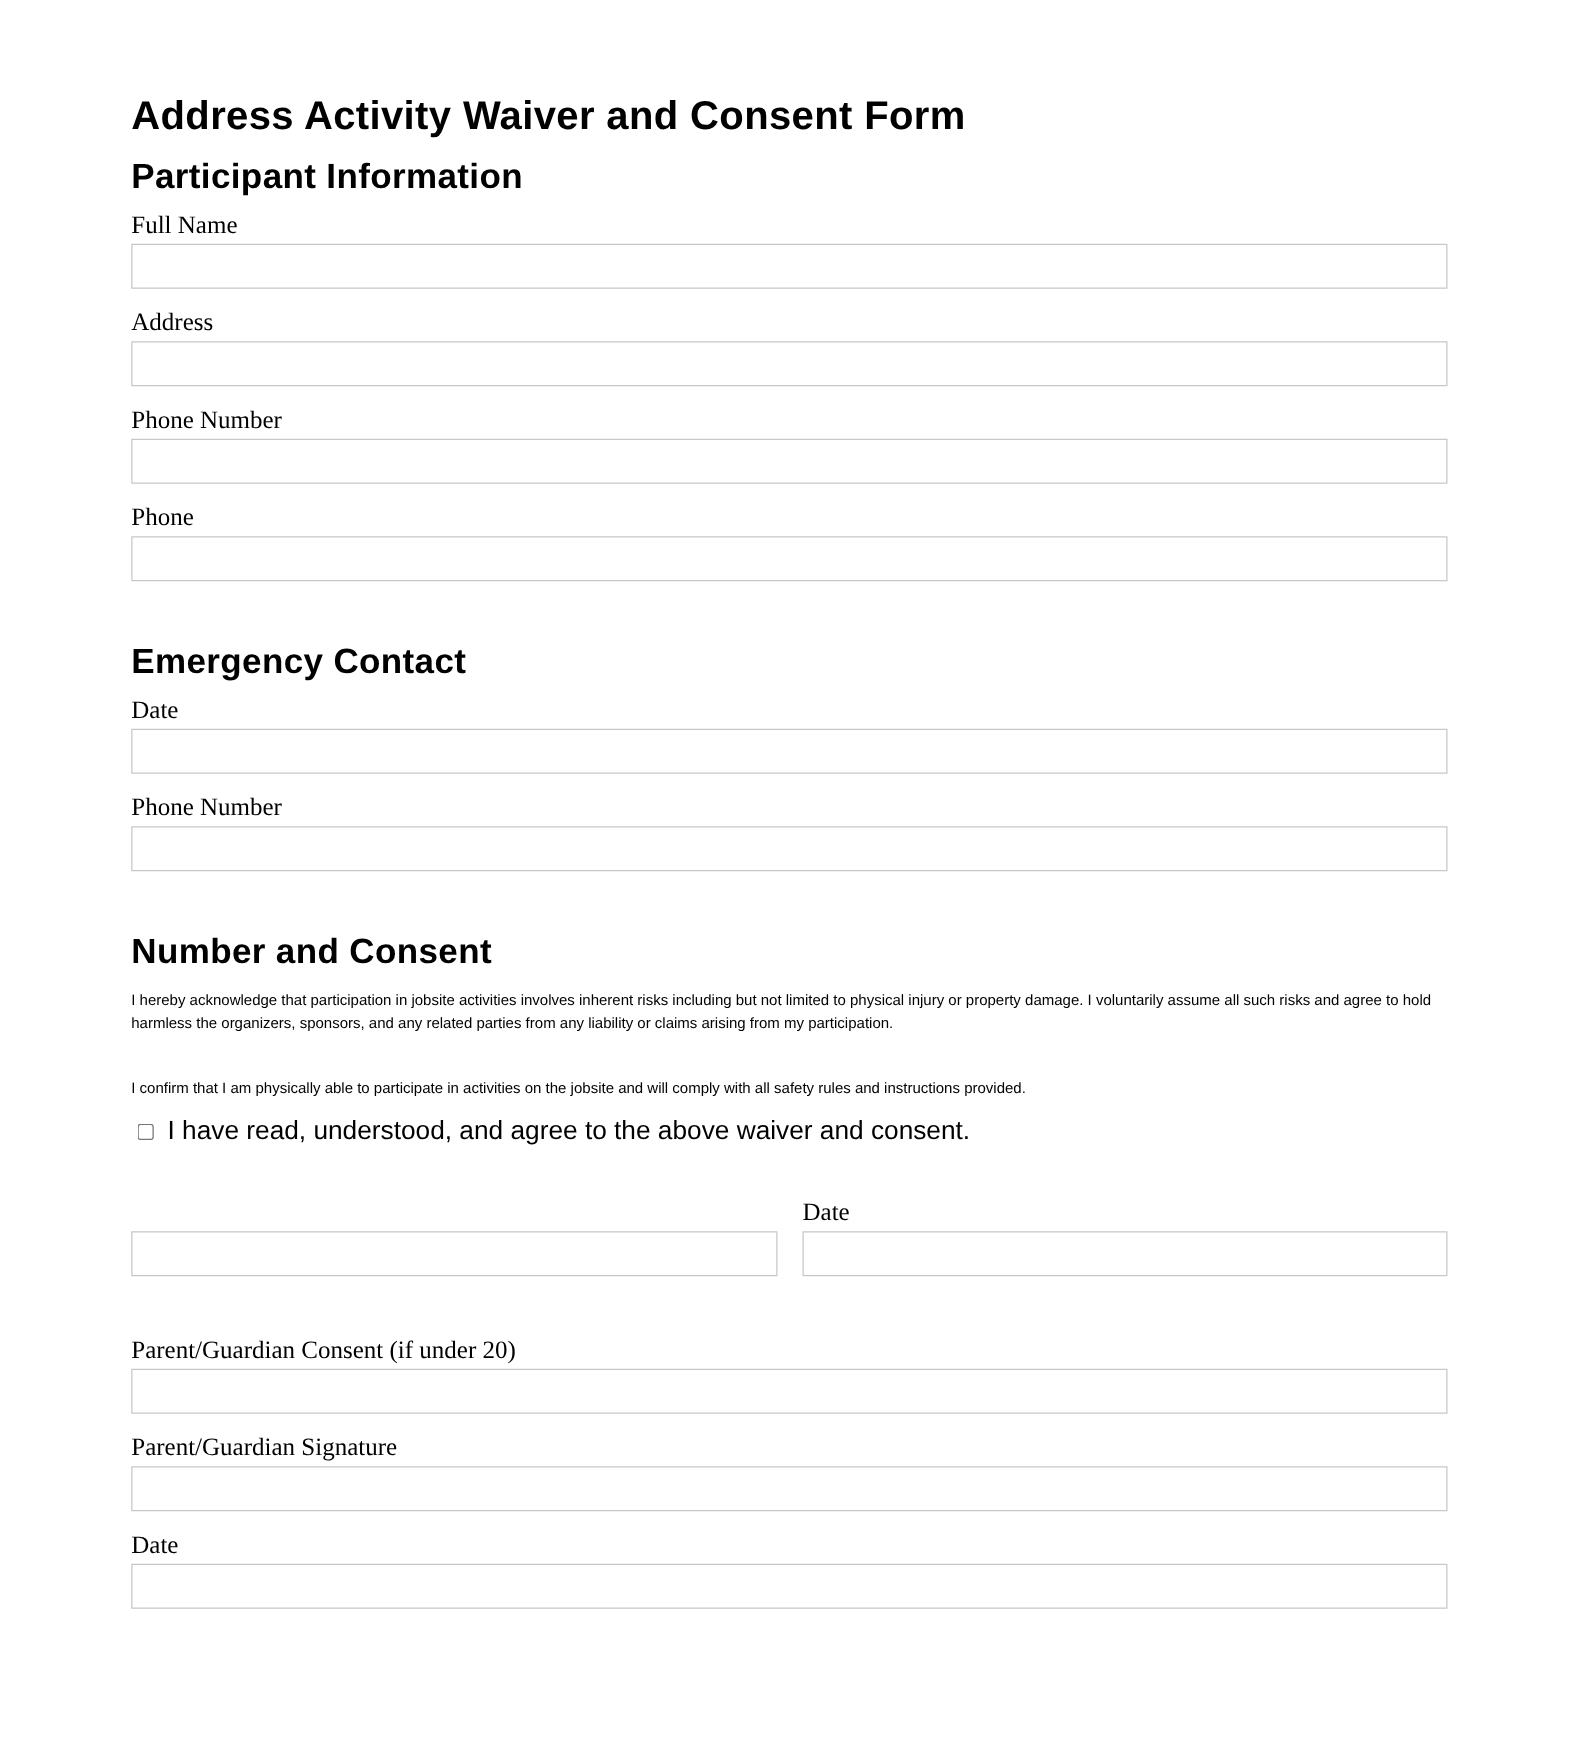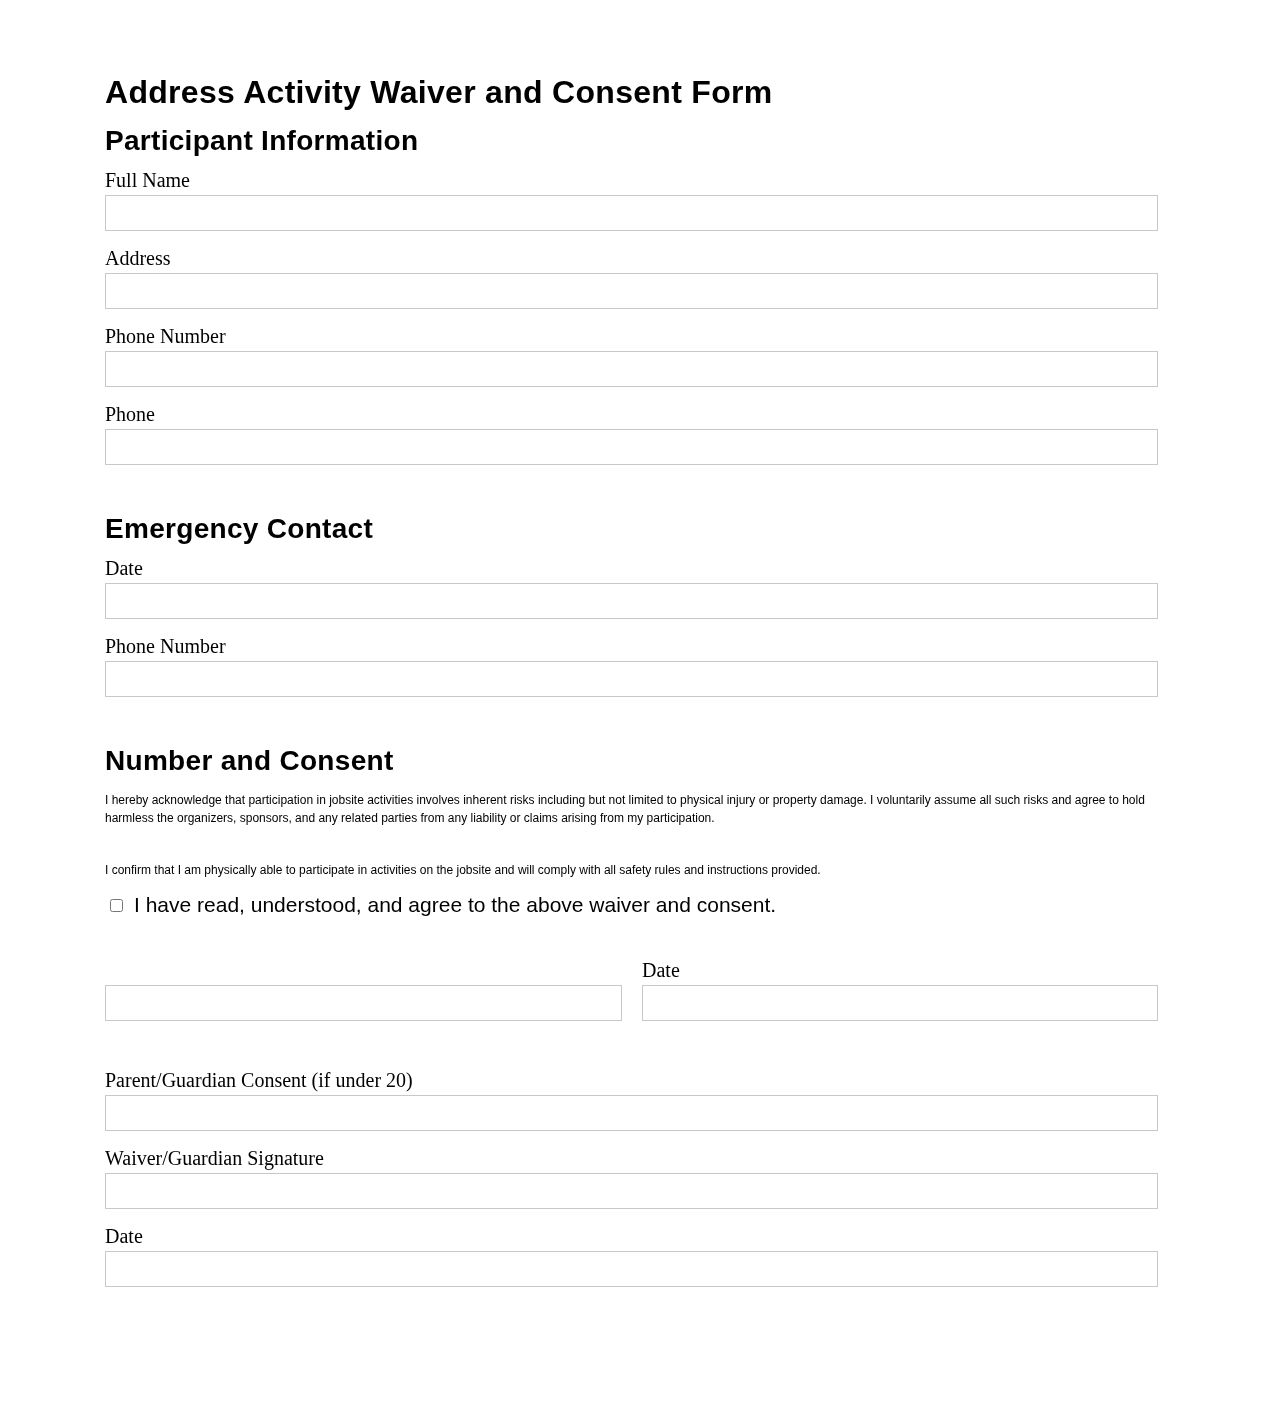--- a/index.html
+++ b/index.html
@@ -78,18 +78,18 @@
 
   <label class="fl" style="top:988px">Participant's Signature</label>
   <input class="tf" style="top: 985px; width: 517px;" type="text" value="">
 
   <label class="fl" style="top:960px; left:537px">Date</label>
   <input class="tf" style="top: 985px; left: 537px; width: 516px;" type="text" value="">
 
   <label class="fl" style="top:1070px">Parent/Guardian Consent (if under 20)</label>
   <input class="tf full" style="top: 1095px;" type="text" value="">
 
-  <label class="fl" style="top:1148px">Waiver/Guardian Signature</label>
+  <label class="fl" style="top:1148px">Parent/Guardian Signature</label>
   <input class="tf full" style="top: 1173px;" type="text" value="">
 
   <label class="fl" style="top:1226px">Date</label>
   <input class="tf full" style="top: 1251px;" type="text" value="">
 </div>
 
 </body></html>

